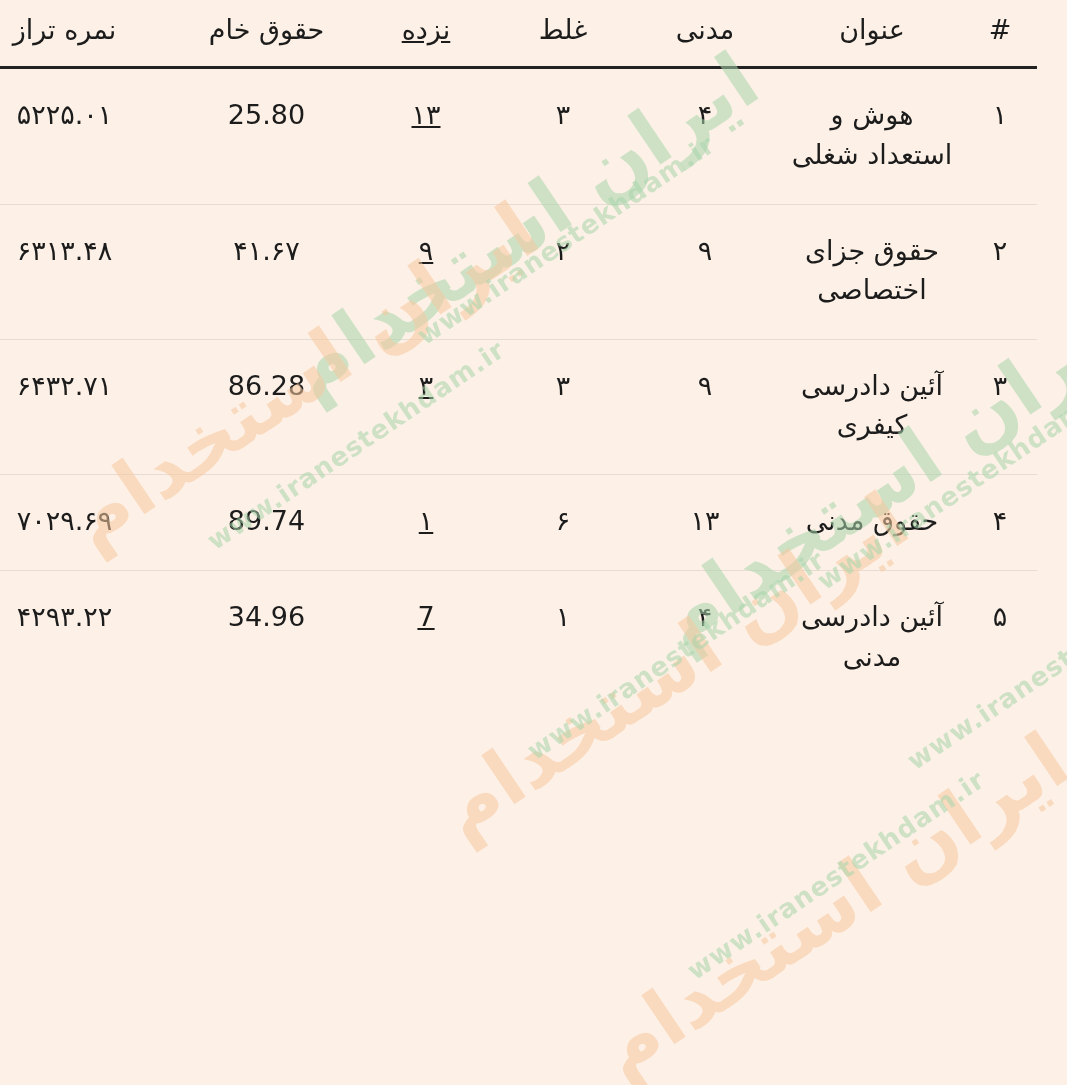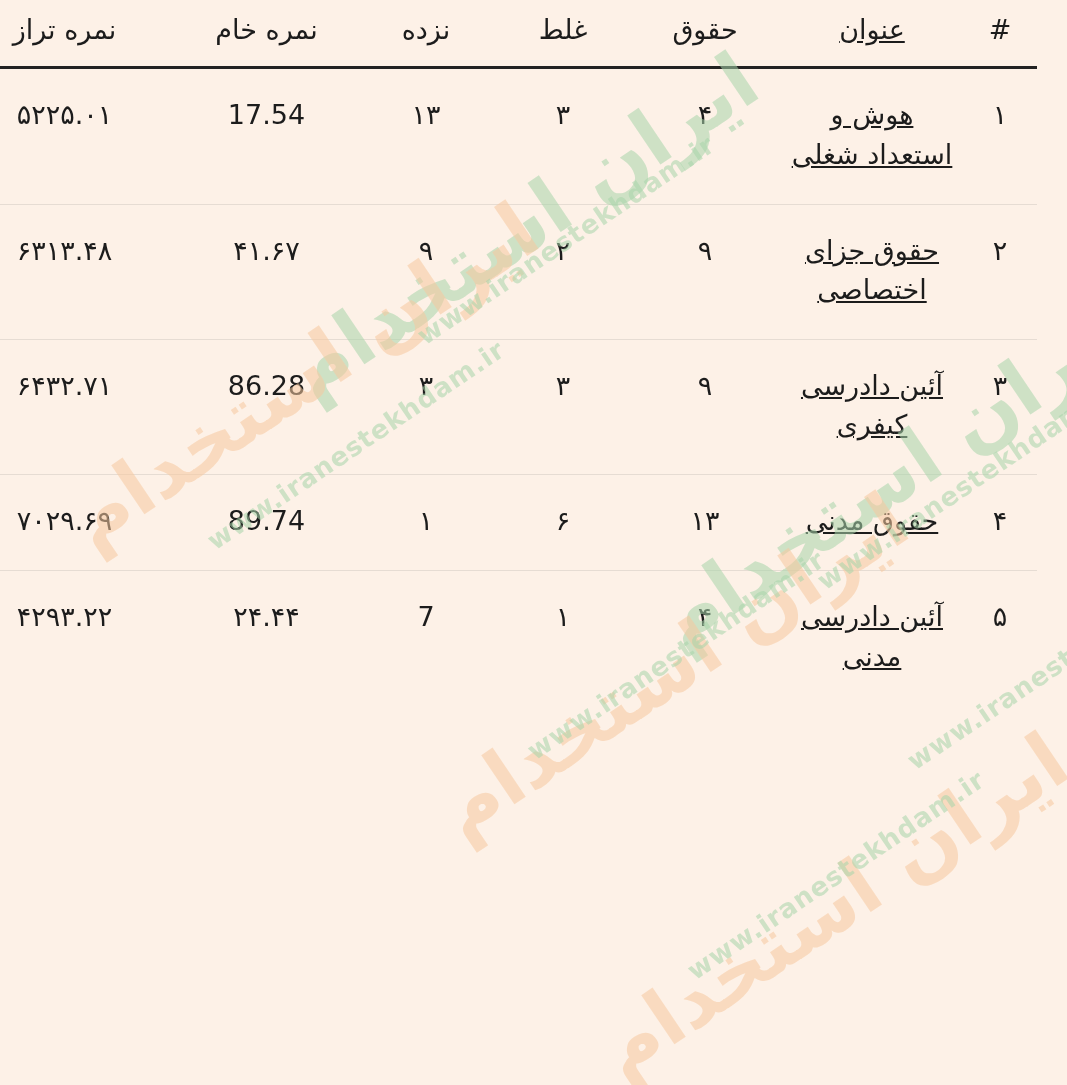--- a/index.html
+++ b/index.html
@@ -80,24 +80,24 @@
     vertical-align: top;
     text-align: center;
     line-height: 1.45;
     border-bottom: 1px solid #e6dcd3;
   }
   table.grades tbody tr:last-child td {
     border-bottom: none;
   }
 
   .col-num { width: 62px; }
-  .col-title { width: 170px; text-decoration: underline; }
+  .col-title { width: 170px; }
   .col-correct { width: 140px; }
   .col-wrong { width: 120px; }
-  .col-blank { width: 130px; }
+  .col-blank { width: 130px; text-decoration: underline; }
   .col-raw { width: 165px; }
   .col-scaled { width: 215px; }
 
   th.col-title, td.col-title { text-align: center; }
   th.col-raw { line-height: 1.3; }
 </style>
 </head>
 <body>
 
 <div class="watermarks">
@@ -114,35 +114,35 @@
   <div class="wm wm-green-small" style="left:880px; top:650px; transform:rotate(-34deg);">www.iranestekhdam.ir</div>
   <div class="wm wm-green-small" style="left:660px; top:860px; transform:rotate(-34deg);">www.iranestekhdam.ir</div>
 </div>
 
 <div class="sheet">
   <table class="grades">
     <thead>
       <tr>
         <th class="col-num">#</th>
         <th class="col-title">عنوان</th>
-        <th class="col-correct">حقوق</th>
+        <th class="col-correct">مدنی</th>
         <th class="col-wrong">غلط</th>
         <th class="col-blank">نزده</th>
-        <th class="col-raw">نمره خام</th>
+        <th class="col-raw">حقوق خام</th>
         <th class="col-scaled">نمره تراز</th>
       </tr>
     </thead>
     <tbody>
       <tr>
         <td class="col-num">۱</td>
         <td class="col-title">هوش و استعداد شغلی</td>
         <td class="col-correct">۴</td>
         <td class="col-wrong">۳</td>
         <td class="col-blank">۱۳</td>
-        <td class="col-raw">17.54</td>
+        <td class="col-raw">25.80</td>
         <td class="col-scaled">۵۲۲۵.۰۱</td>
       </tr>
       <tr>
         <td class="col-num">۲</td>
         <td class="col-title">حقوق جزای اختصاصی</td>
         <td class="col-correct">۹</td>
         <td class="col-wrong">۲</td>
         <td class="col-blank">۹</td>
         <td class="col-raw">۴۱.۶۷</td>
         <td class="col-scaled">۶۳۱۳.۴۸</td>
@@ -164,18 +164,18 @@
         <td class="col-blank">۱</td>
         <td class="col-raw">89.74</td>
         <td class="col-scaled">۷۰۲۹.۶۹</td>
       </tr>
       <tr>
         <td class="col-num">۵</td>
         <td class="col-title">آئین دادرسی مدنی</td>
         <td class="col-correct">۴</td>
         <td class="col-wrong">۱</td>
         <td class="col-blank">7</td>
-        <td class="col-raw">۲۴.۴۴</td>
+        <td class="col-raw">34.96</td>
         <td class="col-scaled">۴۲۹۳.۲۲</td>
       </tr>
     </tbody>
   </table>
 </div>
 
 </body></html>

